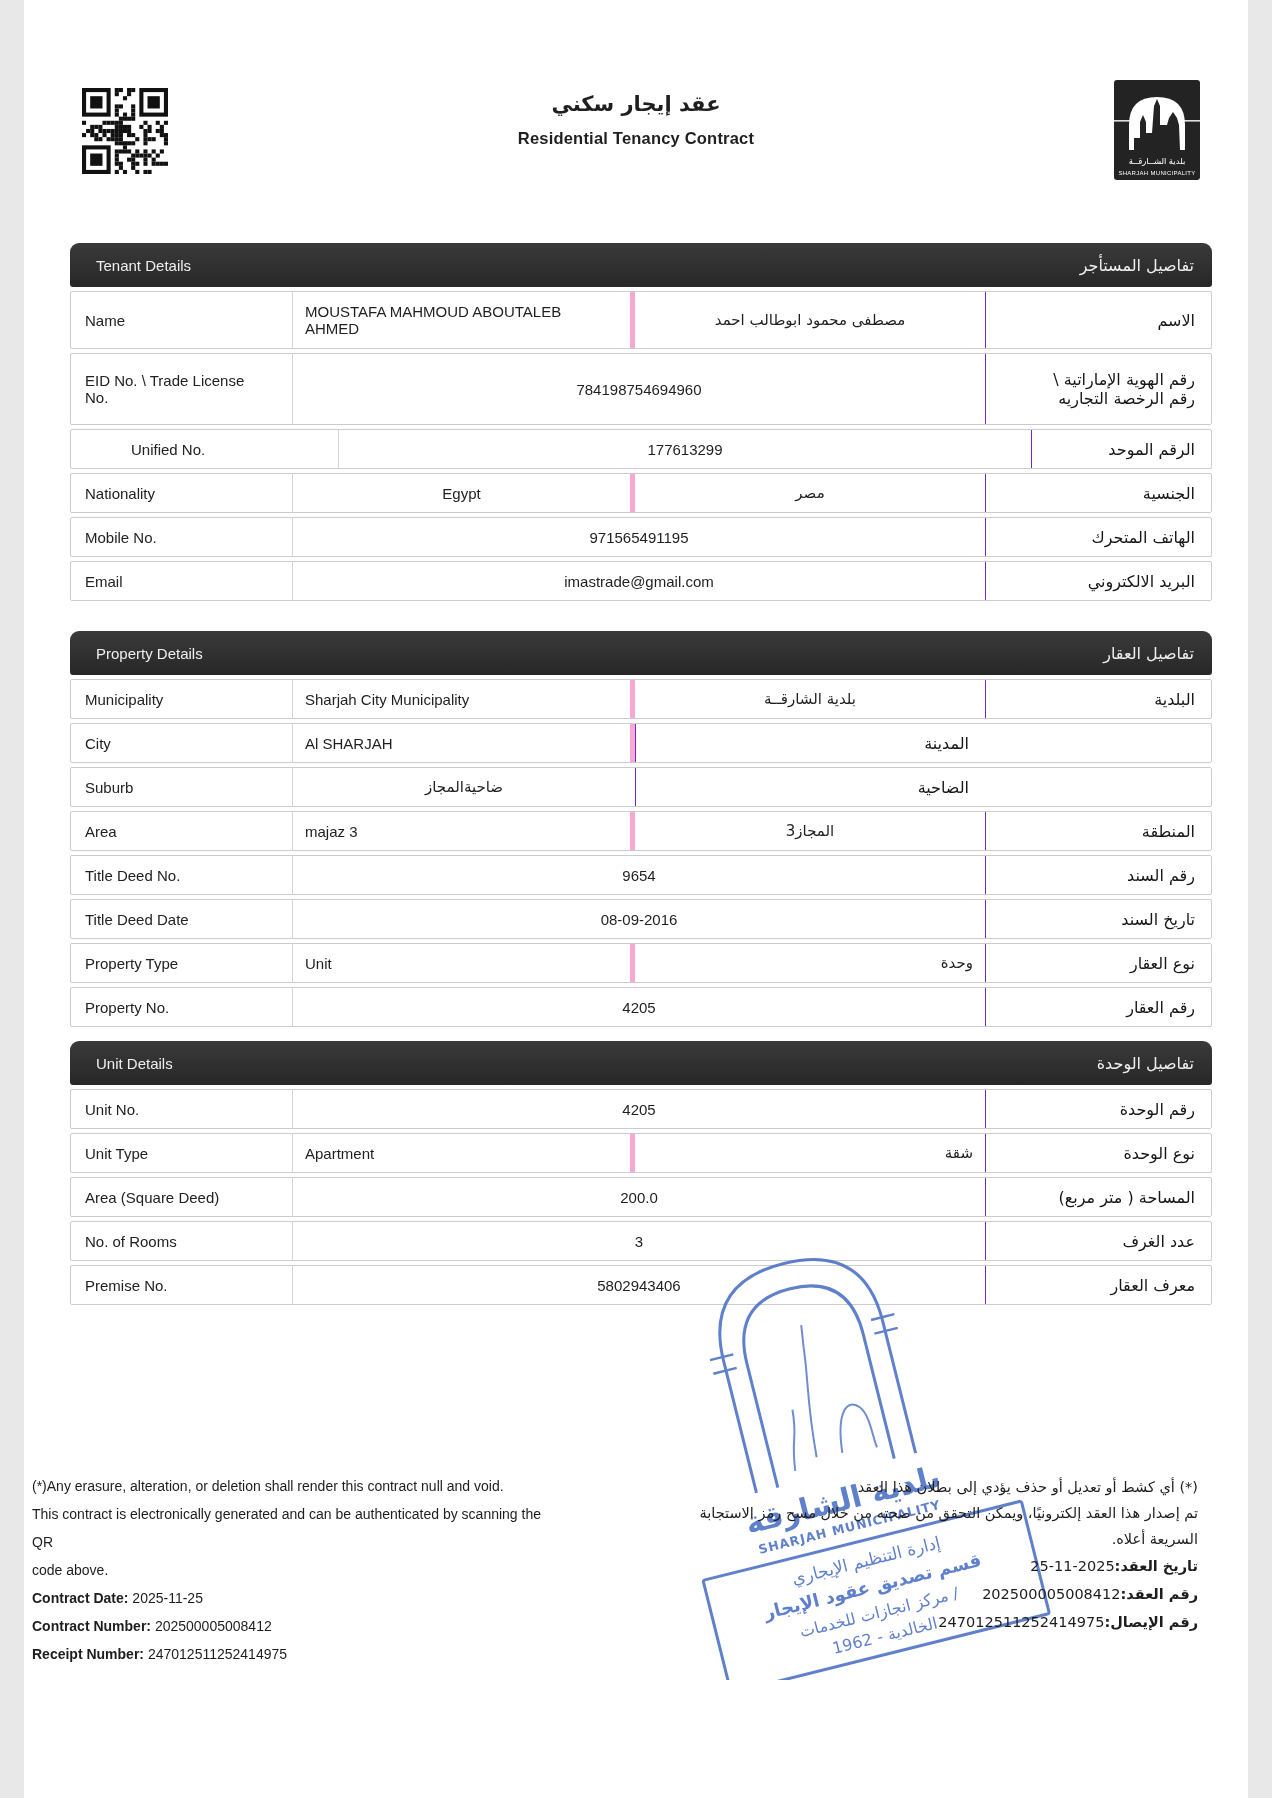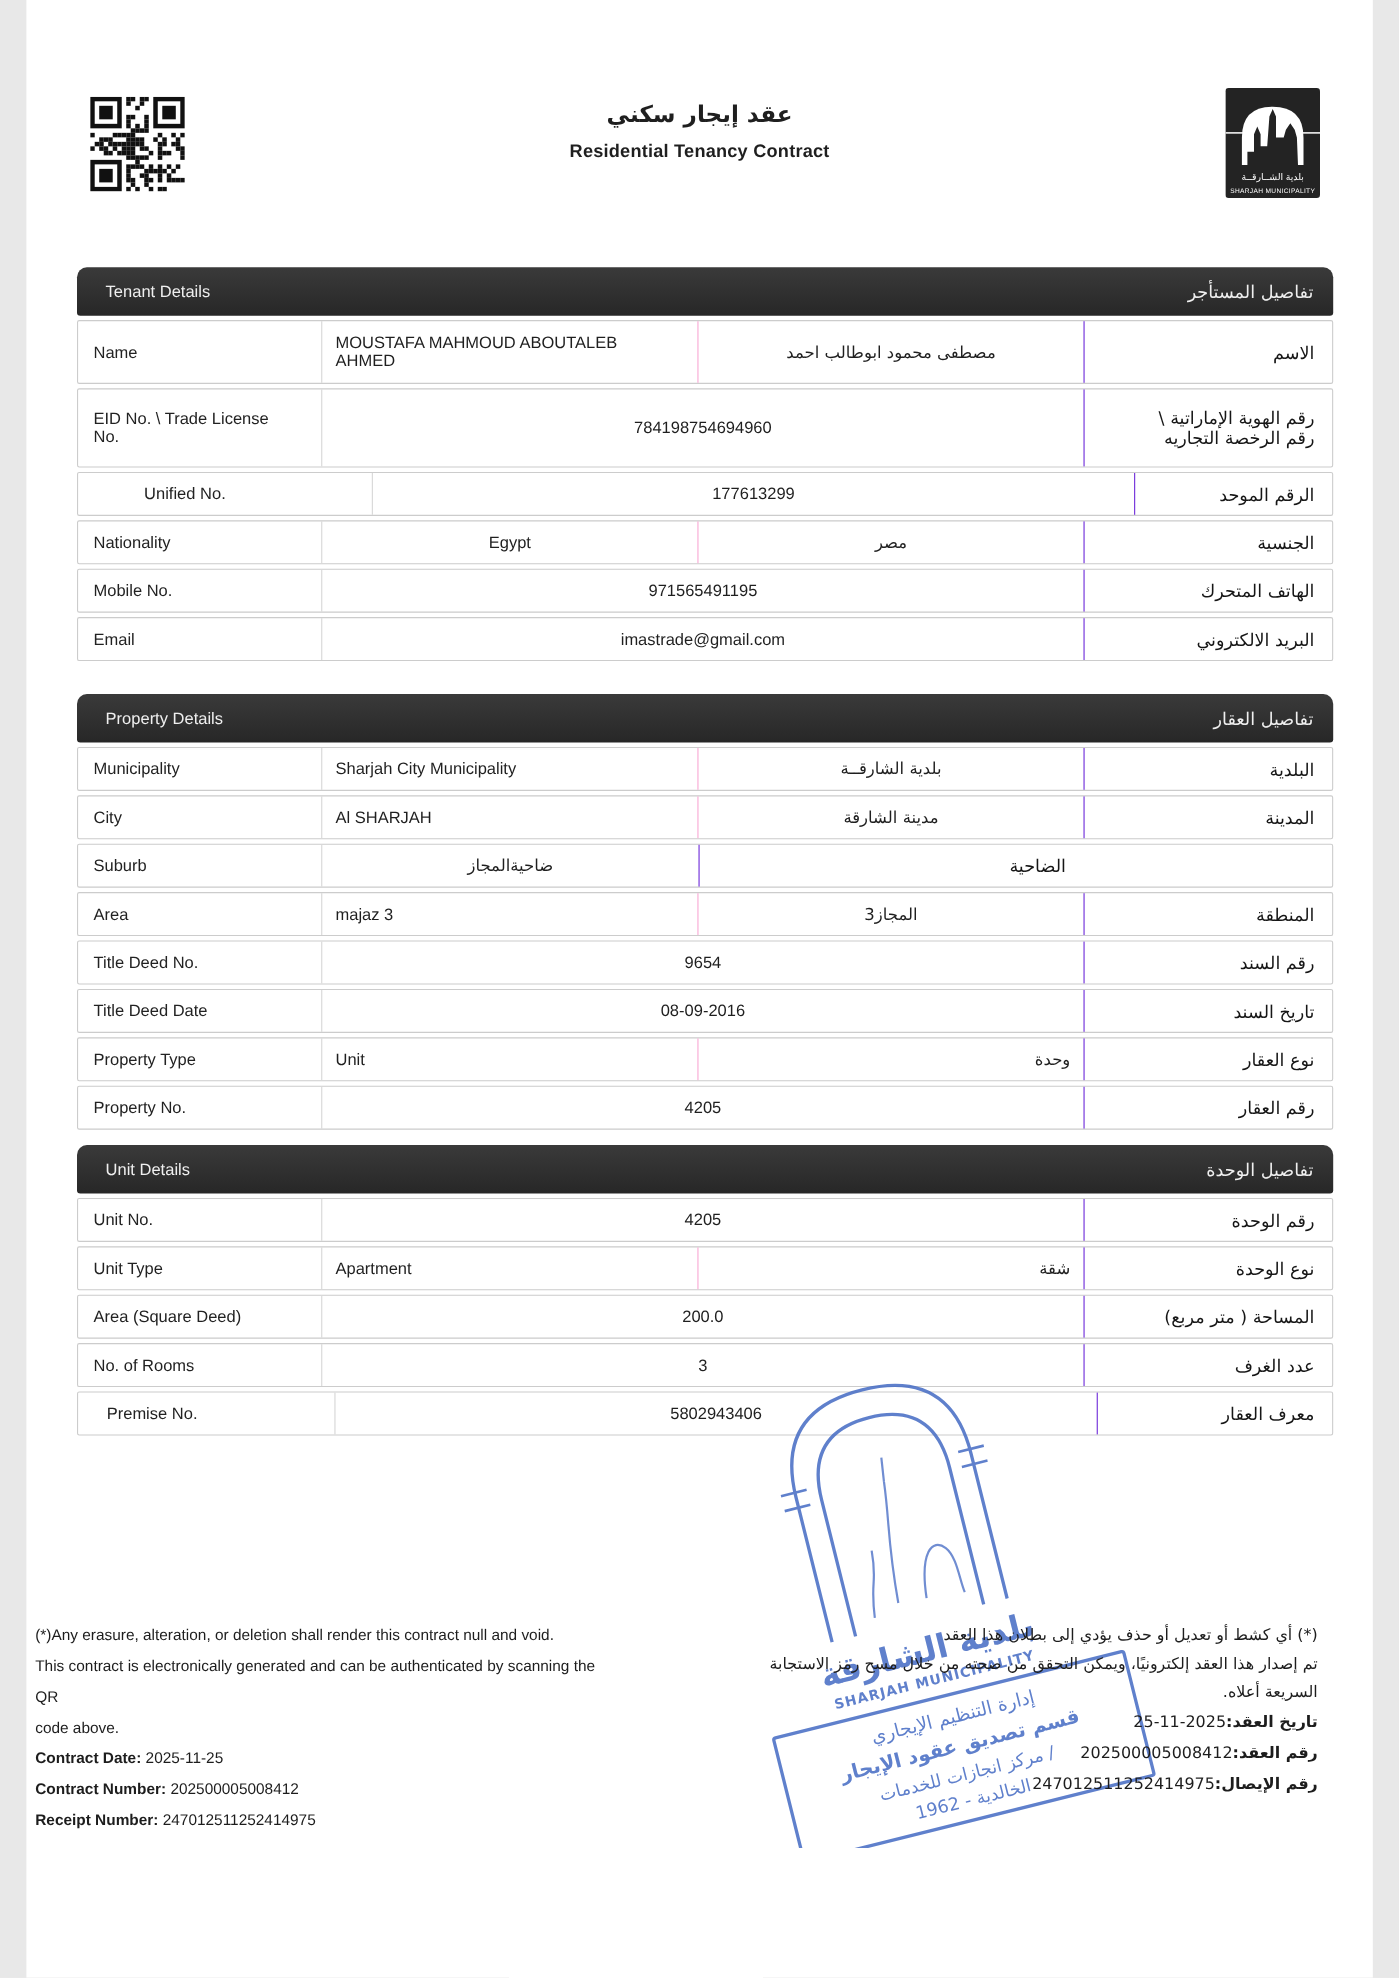--- a/index.html
+++ b/index.html
@@ -27,21 +27,21 @@
   .bar-ar{color:#efefef;font-size:16px;direction:rtl;font-family:"DejaVu Sans",sans-serif;}
   .rows{margin-top:4px;}
   .t-row{
     display:grid;grid-template-columns:222px 342px 350px 1fr;
     border:1px solid #cccccc;border-radius:2px;background:#fff;
     margin-bottom:4px;min-height:40px;box-sizing:border-box;
   }
   .cell{display:flex;align-items:center;font-size:15px;box-sizing:border-box;white-space:pre-line;}
   .label-en{padding:6px 10px 6px 14px;border-right:1px solid #d6d6d6;color:#222;}
   .value-en{padding:6px 12px;justify-content:flex-start;text-align:left;}
-  .t-row.split .value-en{border-right:1px solid #f9a8d4;}
+  .t-row.split .value-en{border-right:5px solid #f9a8d4;}
   .value-en.merged{grid-column:2/4;justify-content:center;text-align:center;}
   .value-ar{padding:6px 12px;direction:rtl;font-family:"DejaVu Sans",sans-serif;justify-content:center;text-align:center;}
   .value-ar.ar-right{justify-content:flex-start;text-align:right;} 
   .value-en.en-center{justify-content:center;text-align:center;}
   .label-ar{
     padding:6px 16px 6px 10px;border-left:1px solid #6d28d9;direction:rtl;text-align:right;
     justify-content:flex-start;font-size:16px;font-family:"DejaVu Sans",sans-serif;color:#161616;
   }
   
   .footer-en{position:absolute;left:8px;top:1472px;width:520px;font-size:14px;line-height:28px;color:#1d1d1d;}
@@ -264,21 +264,20 @@
       <div class="rows">
           <div class="t-row split" style="min-height: 40px;">
     <div class="cell label-en">Municipality</div>
     <div class="cell value-en">Sharjah City Municipality</div>
     <div class="cell value-ar">بلدية الشارقــة</div>
     <div class="cell label-ar">البلدية</div>
   </div>
           <div class="t-row split" style="min-height: 40px;">
     <div class="cell label-en">City</div>
     <div class="cell value-en">Al SHARJAH</div>
-    <div class="cell value-ar">مدينة الشارقة</div>
     <div class="cell label-ar">المدينة</div>
   </div>
           <div class="t-row split" style="min-height: 40px;">
     <div class="cell label-en">Suburb</div>
     <div class="cell value-ar">ضاحيةالمجاز</div>
     <div class="cell label-ar">الضاحية</div>
   </div>
           <div class="t-row split" style="min-height: 40px;">
     <div class="cell label-en">Area</div>
     <div class="cell value-en">majaz 3</div>
@@ -335,21 +334,21 @@
     <div class="cell value-en merged">200.0</div>
 
     <div class="cell label-ar">المساحة ( متر مربع)</div>
   </div>
           <div class="t-row" style="min-height: 40px;">
     <div class="cell label-en">No. of Rooms</div>
     <div class="cell value-en merged">3</div>
 
     <div class="cell label-ar">عدد الغرف</div>
   </div>
-          <div class="t-row" style="min-height: 40px; padding-left: 12px;">
+          <div class="t-row" style="min-height: 40px;">
     <div class="cell label-en">Premise No.</div>
     <div class="cell value-en merged">5802943406</div>
 
     <div class="cell label-ar">معرف العقار</div>
   </div>
         </div>
     </div>
 
   </div>
 

